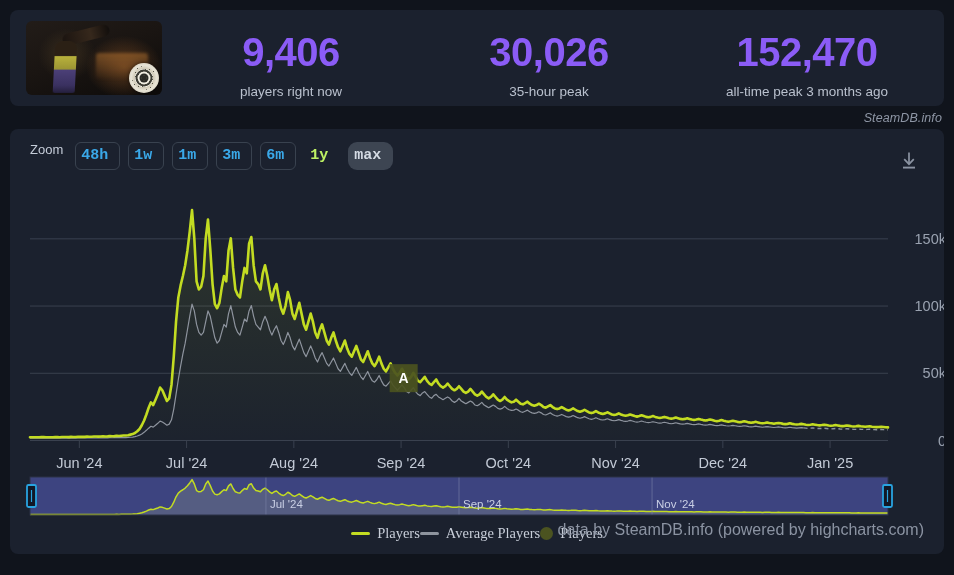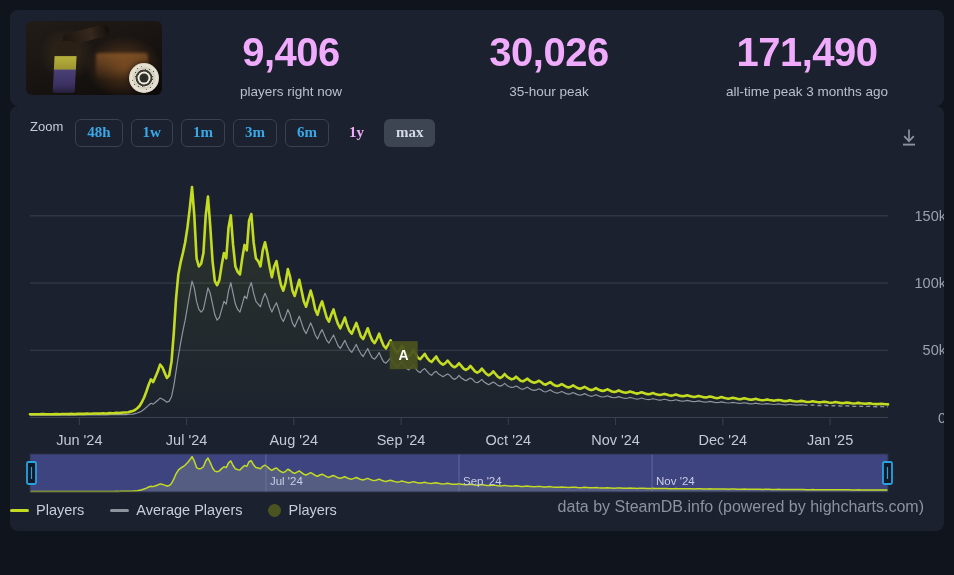--- a/index.html
+++ b/index.html
@@ -83,21 +83,21 @@
       rgba(60,60,50,.85) 302deg 304deg, transparent 304deg 325deg, rgba(60,60,50,.85) 325deg 327deg, transparent 327deg 347deg,
       rgba(60,60,50,.85) 347deg 349deg, transparent 349deg 360deg);
   }
   .stat {
     flex: 1 1 0;
     text-align: center;
   }
   .stat-value {
     font-size: 40px;
     font-weight: bold;
-    color: #f0abfc;
+    color: #8b5cf6;
     letter-spacing: -0.5px;
     line-height: 1.08;
     margin-top: 14px;
   }
   .stat-label {
     font-size: 13.5px;
     color: #b9c0cd;
     margin-top: 9px;
   }
 
@@ -131,54 +131,55 @@
     color: #c5ccd8;
     margin-right: 4px;
   }
   .rb {
     font-size: 15px;
     font-weight: bold;
     color: #3aa8e8;
     background: transparent;
     border: 1px solid #39424f;
     border-radius: 6px;
-    padding: 5px 11px 6px 11px;
+    padding: 5px 11px 6px 5px;
     cursor: pointer;
     line-height: 1;
-    font-family: Liberation Serif, serif;
+    font-family: Liberation Mono, monospace;
   }
   .rb.disabled {
-    color: #f0abfc;
+    color: #bef264;
     border-color: transparent;
     cursor: default;
   }
   .rb.active {
     color: #d5dbe4;
     background: #3d4552;
     border-color: transparent;
+    border-radius: 9px;
   }
   .dl-btn {
     position: absolute;
     right: 18px; top: 16px;
     width: 34px; height: 32px;
     display: flex; align-items: center; justify-content: center;
     cursor: pointer;
   }
 
   
   .plot-wrap { position: relative; }
   .plot-svg { display: block; }
 
   
   .legend {
     display: flex;
-    justify-content: flex-start;
+    justify-content: center;
     align-items: center;
-    gap: 26px;
     margin-top: 5px;
+    font-family: Liberation Serif, serif;
   }
   .leg-item { display: flex; align-items: center; gap: 7px; cursor: pointer; }
   .leg-text { font-size: 14.5px; color: #c8ced9; }
   .leg-line { display: inline-block; width: 19px; height: 3px; border-radius: 2px; }
   .leg-dot { display: inline-block; width: 13px; height: 13px; border-radius: 50%; }
 
   .credit {
     position: absolute;
     right: 20px; bottom: 15px;
     font-size: 16px;
@@ -202,25 +203,26 @@
       <div class="stat-value">9,406</div>
       <div class="stat-label">players right now</div>
     </div>
 
     <div class="stat">
       <div class="stat-value">30,026</div>
       <div class="stat-label">35-hour peak</div>
     </div>
 
     <div class="stat">
-      <div class="stat-value">171,490</div>
+      <div class="stat-value">152,470</div>
       <div class="stat-label">all-time peak 3 months ago</div>
     </div>
   </div>
 
+  <div class="watermark">SteamDB.info</div>
 
   <div class="chart-card">
 
     <div class="toolbar">
       <span class="zoom-label">Zoom</span>
       <button class="rb">48h</button>
       <button class="rb">1w</button>
       <button class="rb">1m</button>
       <button class="rb">3m</button>
       <button class="rb">6m</button>

